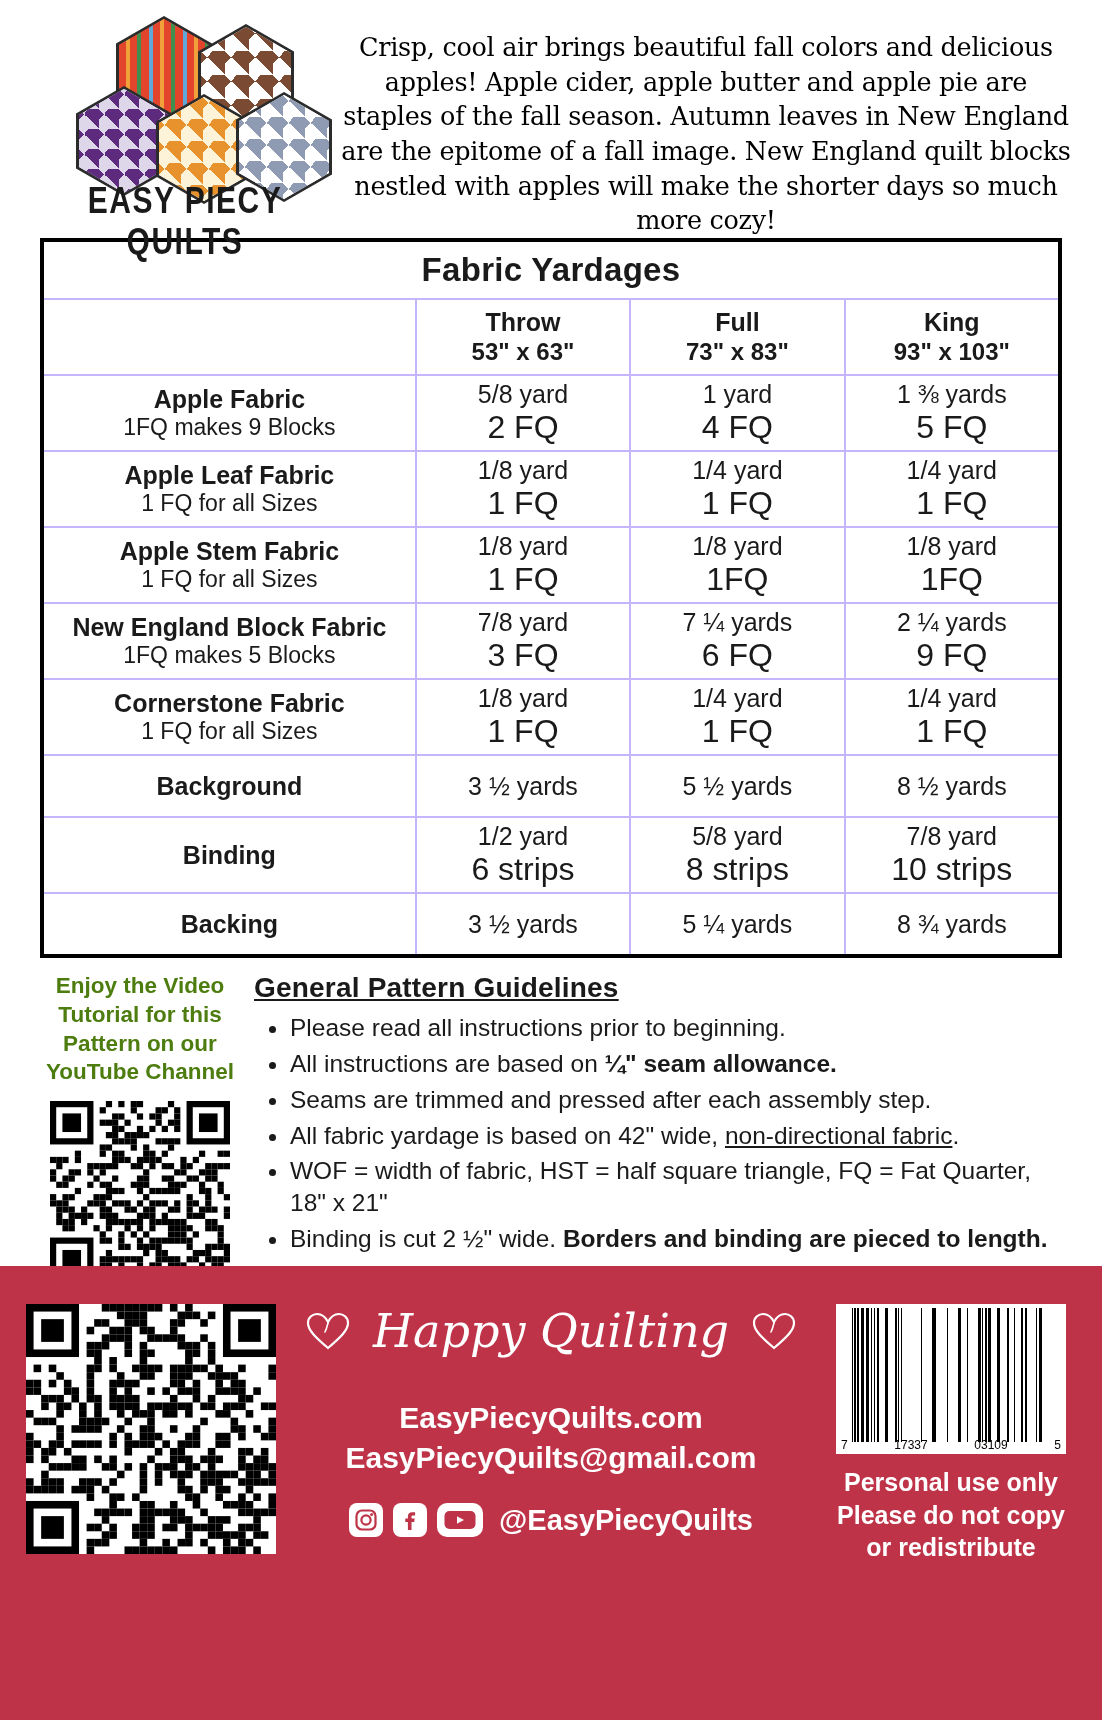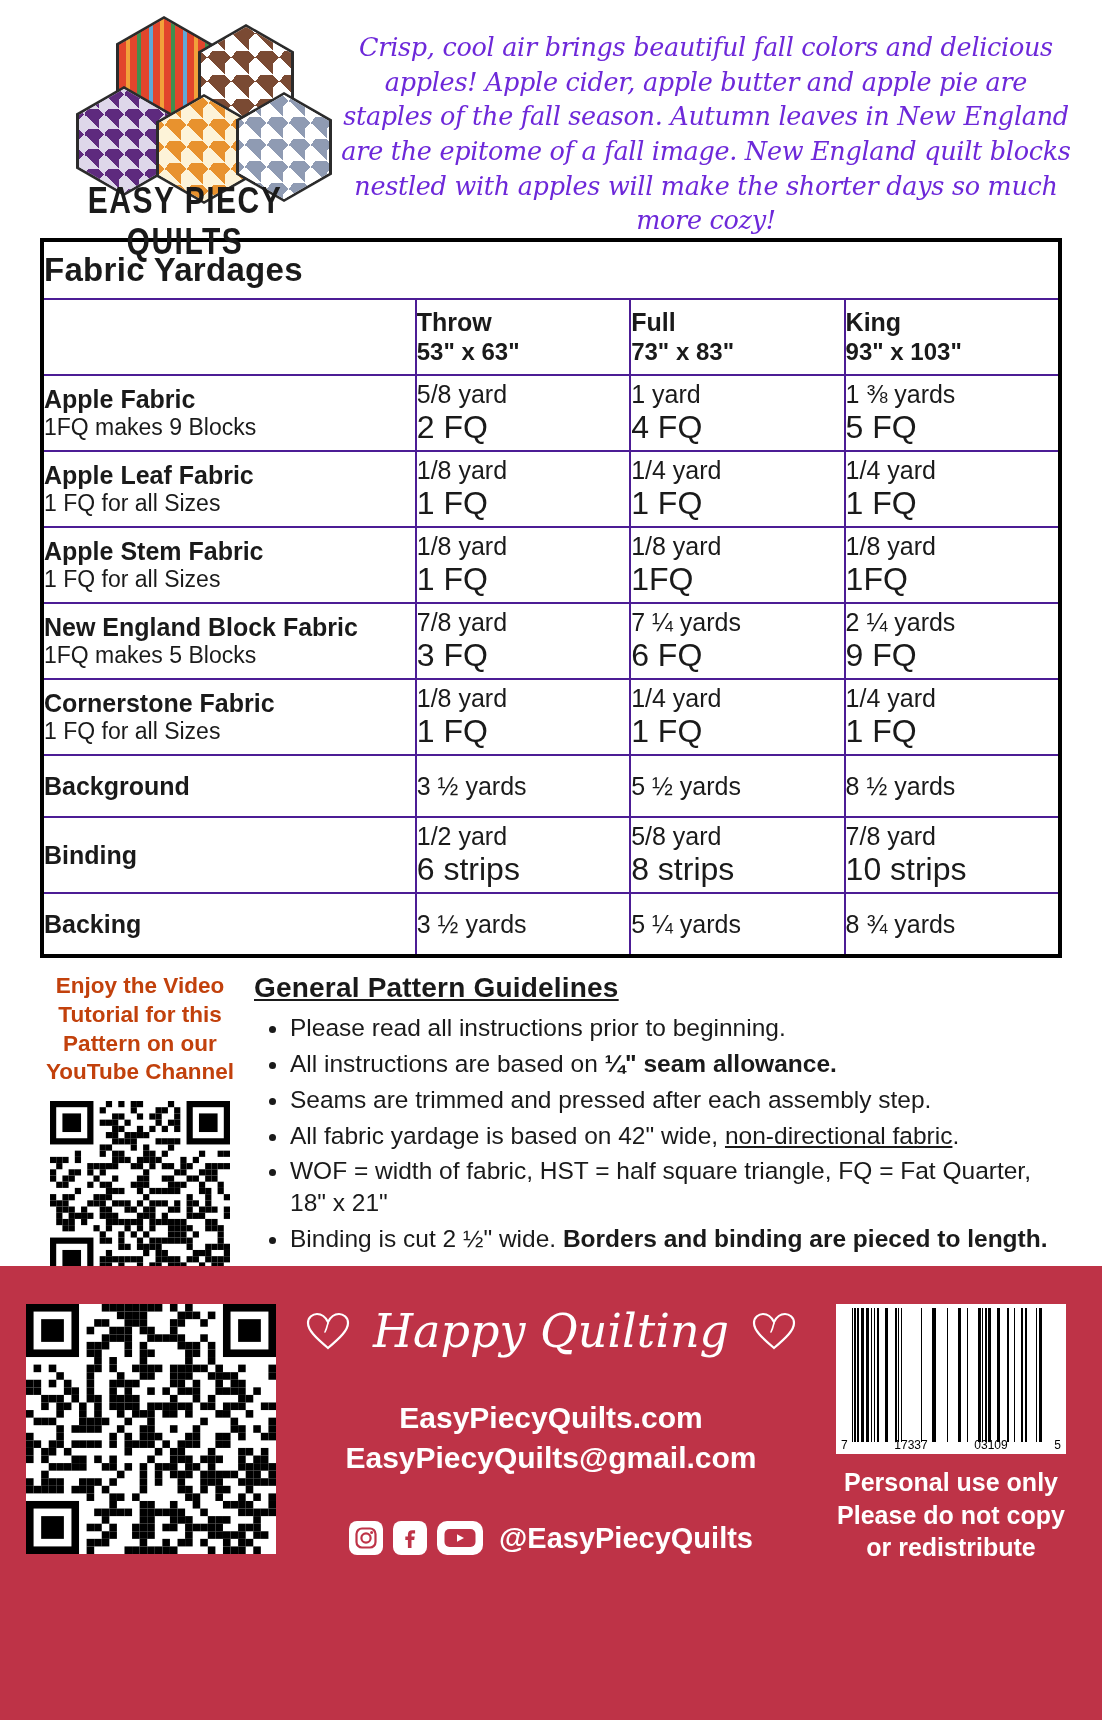--- a/index.html
+++ b/index.html
@@ -34,63 +34,63 @@
   .hex4 .inner{background:
       repeating-conic-gradient(from 45deg at 25% 25%,#e8922e 0 25%,#fdf3d8 0 50%) 0 0/22px 22px,
       #fdf3d8;}
   .hex5{left:166px;top:78px;background:#2b2b2b;}
   .hex5 .inner{background:
       repeating-conic-gradient(from 45deg at 25% 25%,#8f9bb3 0 25%,#fff 0 50%) 0 0/22px 22px,
       #fff;}
   .logo-text{font-family:"Liberation Sans",sans-serif;font-size:30px;font-weight:700;
     letter-spacing:1.5px;text-align:center;margin-top:6px;transform:scaleY(1.22);
     transform-origin:top center;color:#1a1a1a;}
-  .intro{flex:1;font-family:"DejaVu Serif",serif;font-style:italic;
+  .intro{flex:1;font-family:"DejaVu Serif",serif;
     font-size:25.5px;line-height:1.36;text-align:center;padding-top:16px;
-    letter-spacing:-.3px;color:#6d28d9;}
+    letter-spacing:-.3px;color:#000000;}
 
   
   .table{margin:8px 40px 0 40px;border:4px solid #000;border-collapse:collapse;width:1022px;}
-  .table td,.table th{border:2px solid #4c1d95;padding:0;vertical-align:middle;}
+  .table td,.table th{border:2px solid #c4b5fd;padding:0;text-align:center;vertical-align:middle;}
   .tbl-title{font-size:33px;font-weight:700;height:56px;letter-spacing:.3px;}
   .colhead{height:74px;font-size:25px;font-weight:700;line-height:1.18;}
   .colhead .dim{font-size:24px;}
   .c-label{width:375px;}
   .c-size{width:215px;margin-top:21px;}
   .rowname{font-size:25px;font-weight:700;line-height:1.16;}
   .rowsub{font-size:23px;font-weight:400;line-height:1.16;}
   .cellv{font-size:25px;line-height:1.16;}
   .cellv2{font-size:32px;line-height:1.16;}
   .tr-2 td{height:74px;}
   .tr-1 td{height:60px;}
 
   
   .mid{display:flex;margin:14px 30px 0 40px;}
   .side{width:200px;flex:0 0 200px;text-align:center;}
-  .side-txt{color:#c2410c;font-weight:700;font-size:22.5px;line-height:1.28;}
+  .side-txt{color:#4d7c0f;font-weight:700;font-size:22.5px;line-height:1.28;}
   .qr-small{width:180px;height:180px;margin:14px auto 0 auto;}
   .guide{flex:1;padding-left:14px;}
   .guide h2{font-size:28px;font-weight:700;text-align:left;text-decoration:underline;
     margin:0 0 8px 0;letter-spacing:.2px;}
   .guide ul{margin:0;padding-left:36px;}
   .guide li{font-size:24.5px;line-height:1.30;margin-bottom:4px;}
   .guide li b{font-weight:700;}
   .guide li u{text-decoration:underline;}
 
   .featured{text-align:center;font-size:22.5px;margin-top:10px;}
 
   
   .footer{position:absolute;left:0;bottom:0;width:1102px;height:454px;background:#be3347;color:#fff;}
   .f-inner{display:flex;height:100%;padding:24px 26px;box-sizing:border-box;}
   .qr-big{width:250px;height:250px;flex:0 0 250px;background:#fff;align-self:flex-start;margin-top:14px;}
   .f-center{flex:1;text-align:center;padding-top:14px;}
   .happy{font-family:"DejaVu Serif",serif;font-style:italic;font-size:46px;
     display:flex;align-items:center;justify-content:center;gap:22px;}
   .f-link{font-size:30px;font-weight:700;margin-top:40px;line-height:1.32;}
-  .socials{display:flex;align-items:center;justify-content:center;gap:10px;margin-top:44px;}
+  .socials{display:flex;align-items:center;justify-content:center;gap:10px;margin-top:26px;}
   .soc{width:34px;height:34px;background:#fff;border-radius:8px;display:flex;
     align-items:center;justify-content:center;}
   .soc.yt{width:46px;border-radius:10px;}
   .handle{font-size:29px;font-weight:700;margin-left:6px;}
   .f-right{width:250px;flex:0 0 250px;text-align:center;padding-top:14px;}
   .barcode{width:230px;height:150px;background:#fff;margin:0 auto;position:relative;}
   .bc-num{position:absolute;bottom:2px;left:0;width:100%;display:flex;
     justify-content:space-between;padding:0 5px;box-sizing:border-box;
     font-size:12px;color:#000;}
   .notice{font-size:25px;font-weight:700;line-height:1.3;margin-top:12px;}

